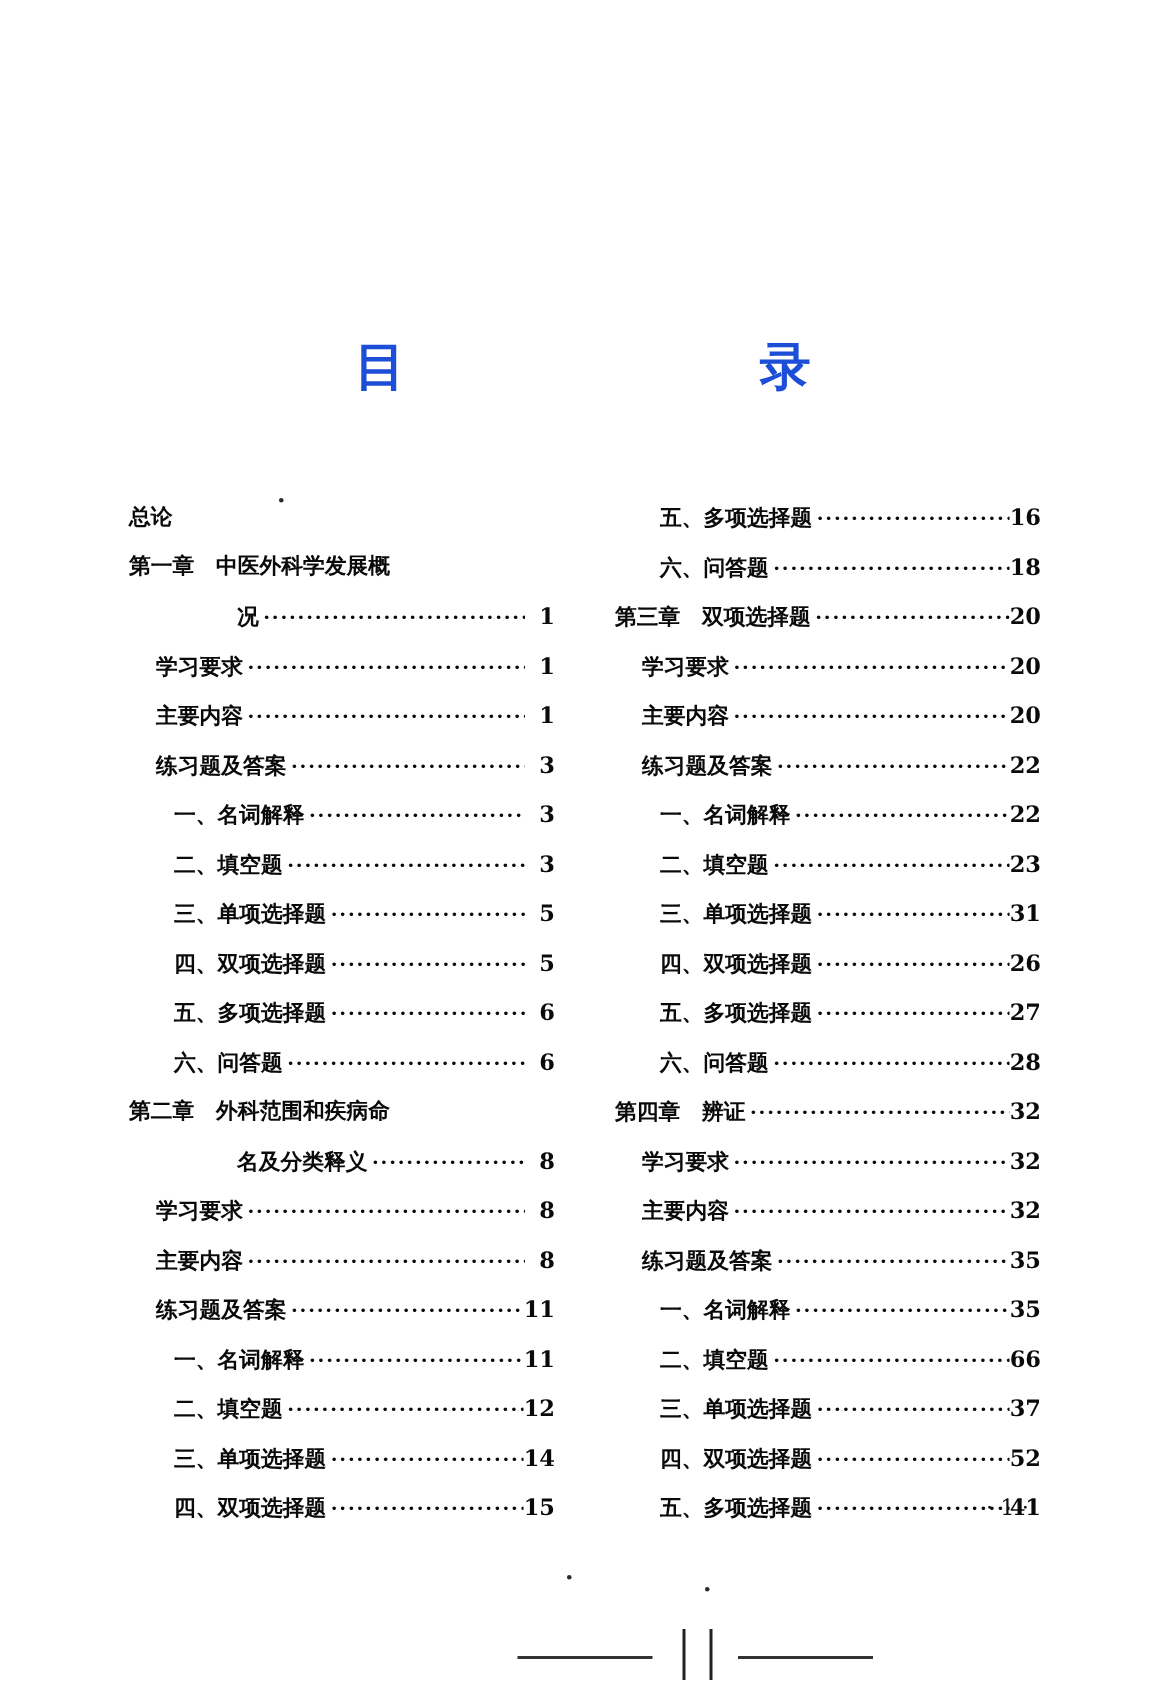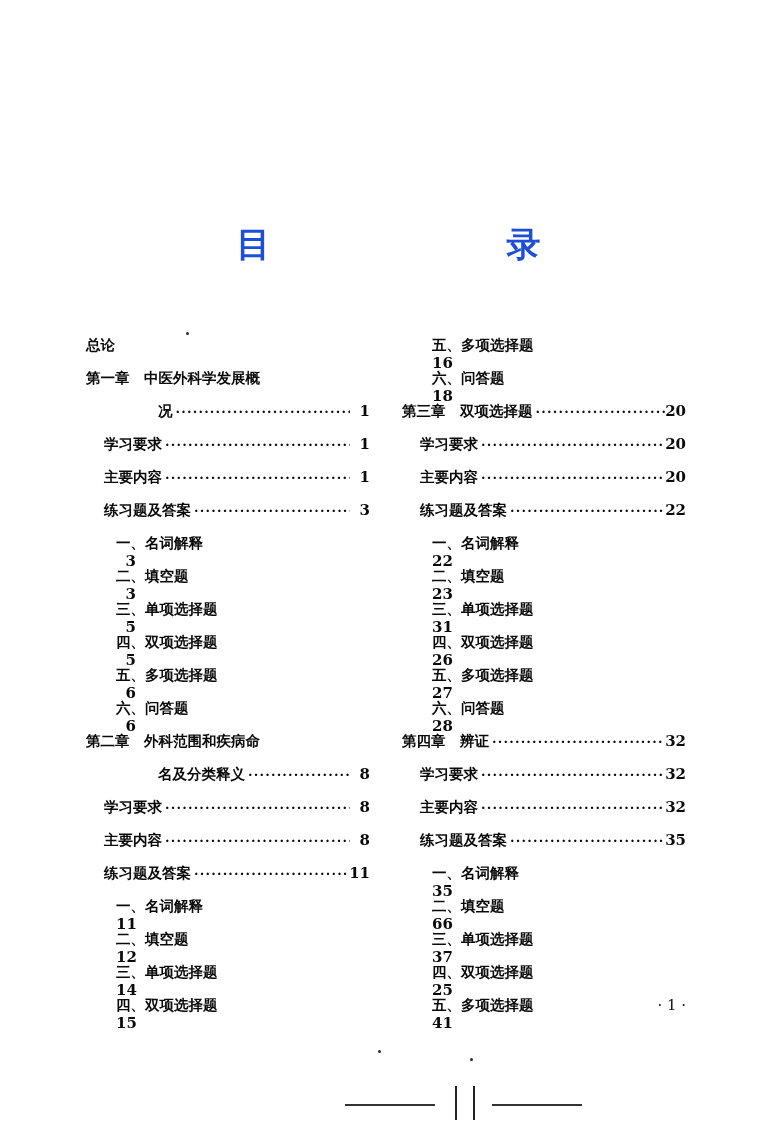--- a/index.html
+++ b/index.html
@@ -33,22 +33,21 @@
     letter-spacing: 56px;
     text-indent: 56px;
     color: #1d4ed8;
   }
   .columns {
     position: absolute;
     left: 86px;
     top: 338px;
     width: 600px;
     display: flex;
-    gap: 12px;
-    justify-content: space-between;
+    gap: 40px;
   }
   .col {
     width: 284px;
   }
   .entry {
     display: flex;
     align-items: baseline;
     font-family: "DejaVu Serif", serif;
     font-weight: bold;
     font-size: 14.5px;
@@ -72,21 +71,21 @@
   .entry .page-no {
     flex: 0 0 auto;
     min-width: 20px;
     text-align: right;
     font-family: "DejaVu Serif", serif;
     font-size: 15px;
   }
   
   .lvl0 { padding-left: 0px; }
   .lvl1 { padding-left: 18px; }
-  .lvl2 { padding-left: 30px; flex-direction: column; }
+  .lvl2 { padding-left: 30px; }
   .lvl3 { padding-left: 72px; }
   .nodots .dots { visibility: hidden; }
   .footer-page {
     position: absolute;
     left: 0;
     top: 996px;
     width: 686px;
     text-align: right;
     font-family: "DejaVu Serif", serif;
     font-size: 15px;
@@ -330,21 +329,21 @@
           <span class="page-no">66</span>
         </div>
         <div class="entry lvl2">
           <span class="label">三、单项选择题</span>
           <span class="dots">·································································</span>
           <span class="page-no">37</span>
         </div>
         <div class="entry lvl2">
           <span class="label">四、双项选择题</span>
           <span class="dots">·································································</span>
-          <span class="page-no">25</span>
+          <span class="page-no">52</span>
         </div>
         <div class="entry lvl2">
           <span class="label">五、多项选择题</span>
           <span class="dots">·································································</span>
           <span class="page-no">41</span>
         </div>
       </div>
   </div>
 
   <div class="footer-page">· 1 ·</div>

